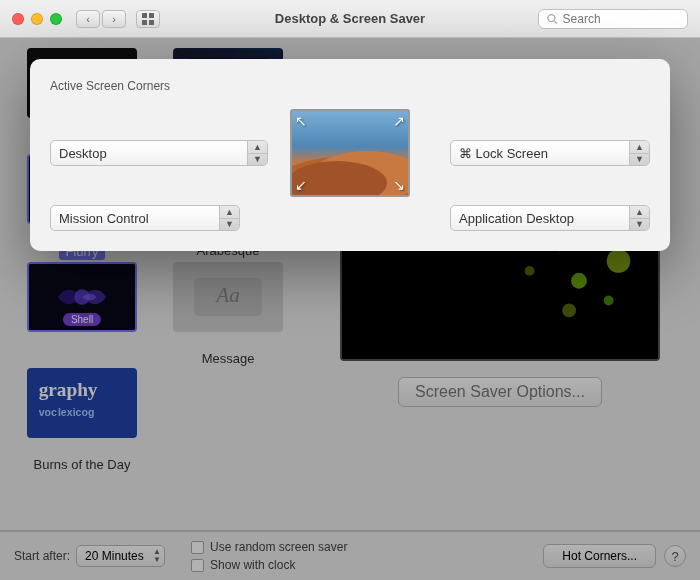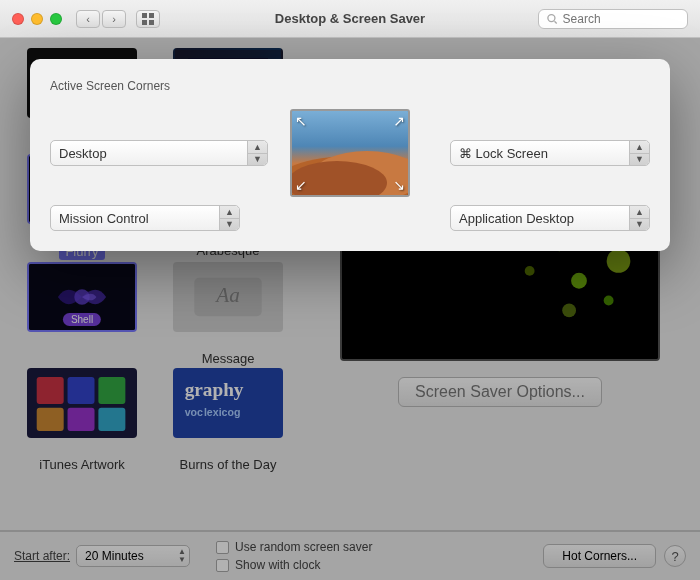--- a/index.html
+++ b/index.html
@@ -365,21 +365,20 @@
       gap: 16px;
     }
     .start-after {
       display: flex;
       align-items: center;
       gap: 6px;
     }
     .start-after-label {
       font-size: 12px;
       color: #444;
-      text-decoration: underline;
     }
     .start-after-wrapper {
       position: relative;
       display: inline-block;
     }
     .start-after-wrapper select {
       appearance: none;
       -webkit-appearance: none;
       padding-right: 24px;
     }
@@ -549,34 +548,20 @@
           <div class="saver-thumb thumb-message">
             <svg width="110" height="70" viewBox="0 0 110 70">
               <rect width="110" height="70" fill="#d0d0d0"></rect>
               <rect x="20" y="15" width="70" height="40" rx="5" fill="#c0c0c0"></rect>
               <text x="55" y="40" text-anchor="middle" font-size="22" fill="#888" font-family="serif" font-style="italic">Aa</text>
             </svg>
           </div>
           <span class="saver-label">Message</span>
         </div>
 
-        <div class="saver-item">
-          <div class="saver-thumb thumb-itunes">
-            <svg width="110" height="70" viewBox="0 0 110 70">
-              <rect width="110" height="70" fill="#1a1a3e"></rect>
-              <rect x="8" y="8" width="28" height="28" rx="3" fill="#cc3344"></rect>
-              <rect x="40" y="8" width="28" height="28" rx="3" fill="#3344cc"></rect>
-              <rect x="72" y="8" width="28" height="28" rx="3" fill="#33aa44"></rect>
-              <rect x="8" y="40" width="28" height="24" rx="3" fill="#cc8833"></rect>
-              <rect x="40" y="40" width="28" height="24" rx="3" fill="#9933cc"></rect>
-              <rect x="72" y="40" width="28" height="24" rx="3" fill="#33aacc"></rect>
-            </svg>
-          </div>
-          <span class="saver-label">iTunes Artwork</span>
-        </div>
 
         <div class="saver-item">
           <div class="saver-thumb thumb-word">
             <svg width="110" height="70" viewBox="0 0 110 70">
               <rect width="110" height="70" fill="#2244aa"></rect>
               <text x="10" y="28" font-size="20" fill="white" font-family="serif" font-weight="bold">graphy</text>
               <text x="10" y="48" font-size="11" fill="#aaccff" font-family="sans-serif">voc</text>
               <text x="30" y="48" font-size="11" fill="#aaccff" font-family="sans-serif">lexicog</text>
             </svg>
           </div>
@@ -606,21 +591,21 @@
       <button class="screen-saver-options-btn">Screen Saver Options...</button>
     </div>
   </div>
 
   <hr class="separator">
 
   <div class="bottom-bar">
     <div class="start-after">
       <span class="start-after-label">Start after:</span>
       <div class="start-after-wrapper" style="position:relative;display:inline-block;">
-        <select style="appearance:none;-webkit-appearance:none;background:linear-gradient(180deg,#fff,#eee);border:1px solid #bbb;border-radius:5px;padding:3px 45px 3px 8px;font-size:12px;cursor:pointer;">
+        <select style="appearance:none;-webkit-appearance:none;background:linear-gradient(180deg,#fff,#eee);border:1px solid #bbb;border-radius:5px;padding:3px 20px 3px 8px;font-size:12px;cursor:pointer;">
           <option>20 Minutes</option>
         </select>
         <div style="position:absolute;right:4px;top:50%;transform:translateY(-50%);pointer-events:none;display:flex;flex-direction:column;gap:0px;line-height:1;">
           <span style="font-size:8px;color:#666;">▲</span>
           <span style="font-size:8px;color:#666;">▼</span>
         </div>
       </div>
     </div>
 
     <div class="checkboxes">

